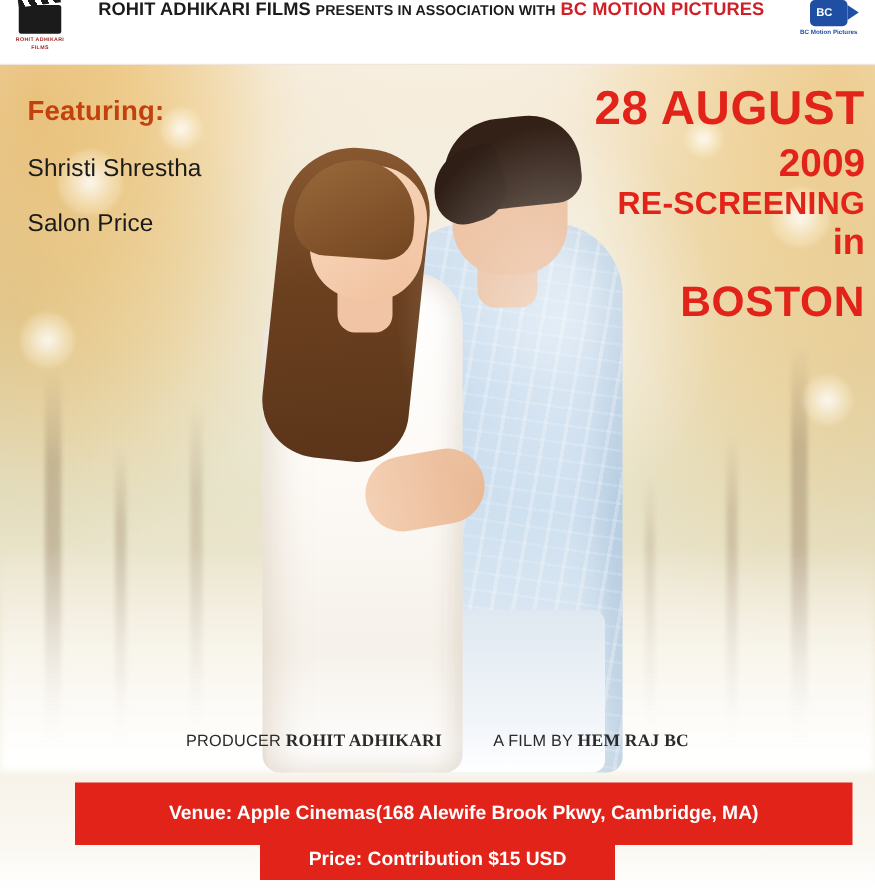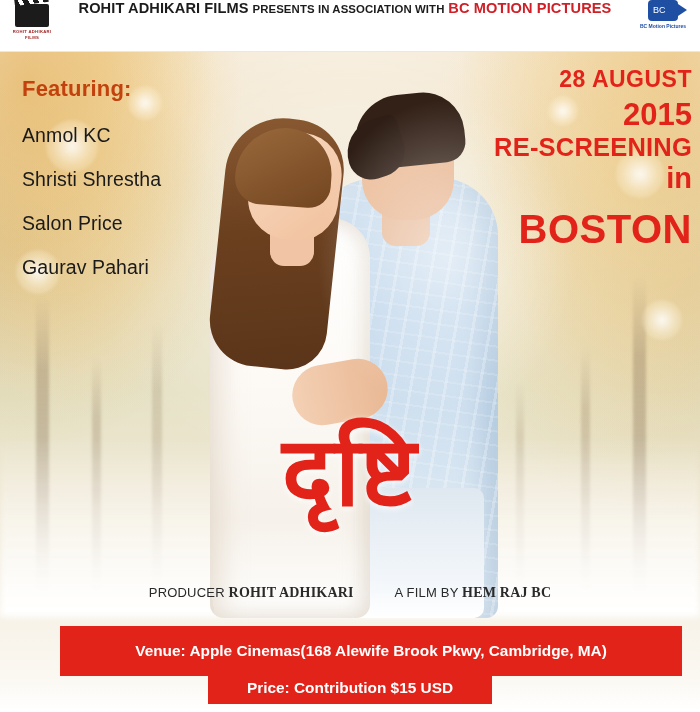--- a/index.html
+++ b/index.html
@@ -268,21 +268,21 @@
   }
   .bc-cam:after {
     content: "";
     position: absolute; right: -9px; top: 4px;
     border-top: 6px solid transparent;
     border-bottom: 6px solid transparent;
     border-left: 9px solid #1f4fa3;
   }
   .bc-cam span {
     position: absolute; left: 5px; top: 4px;
-    color: #fff; font-size: 9px; font-weight: normal; line-height: 13px;
+    color: #fff; font-size: 9px; font-weight: bold; line-height: 13px;
   }
   .logo-right-text {
     font-size: 5px; color: #1f4fa3; font-weight: bold; margin-top: 2px;
   }
 
   
   .featuring {
     position: absolute;
     left: 22px; top: 76px;
     width: 230px;
@@ -303,25 +303,25 @@
 
   
   .right-block {
     position: absolute;
     right: 8px; top: 66px;
     width: 230px;
     text-align: right;
     color: #e2231a;
     font-weight: bold;
   }
-  .date-line1 { font-size: 23px; letter-spacing: .5px; }
+  .date-line1 { font-size: 38px; letter-spacing: .5px; }
   .date-line2 { font-size: 31px; margin-top: 4px; }
   .rescreen { font-size: 25.5px; letter-spacing: .2px; }
   .in-word { font-size: 29px; }
-  .boston { font-size: 40px; margin-top: 12px; letter-spacing: .5px; }
+  .boston { font-size: 34px; margin-top: 12px; letter-spacing: .5px; }
 
   
   .film-title {
     position: absolute;
     left: 0; right: 0;
     top: 424px;
     text-align: center;
     font-family: "DejaVu Sans", sans-serif;
     font-size: 96px;
     font-weight: bold;
@@ -425,35 +425,32 @@
     <div class="logo-right">
       <div class="bc-cam">
         <span>BC</span>
       </div>
       <div class="logo-right-text">BC Motion Pictures</div>
     </div>
   </div>
 
   <div class="featuring">
     <div class="featuring-title">Featuring:</div>
-    <div class="cast-name">Anmol KC</div>
     <div class="cast-name">Shristi Shrestha</div>
     <div class="cast-name">Salon Price</div>
-    <div class="cast-name">Gaurav Pahari</div>
   </div>
 
   <div class="right-block">
     <div class="date-line1">28 AUGUST</div>
-    <div class="date-line2">2015</div>
+    <div class="date-line2">2009</div>
     <div class="rescreen">RE-SCREENING</div>
     <div class="in-word">in</div>
     <div class="boston">BOSTON</div>
   </div>
 
-  <div class="film-title">दृष्टि</div>
 
   <div class="crew">
     <span>PRODUCER</span>
     <span class="strong">ROHIT ADHIKARI</span>
     <span class="gap"></span>
     <span>A FILM BY</span>
     <span class="strong">HEM RAJ BC</span>
   </div>
 
   <div class="venue-bar">Venue: Apple Cinemas(168 Alewife Brook Pkwy, Cambridge, MA)</div>

